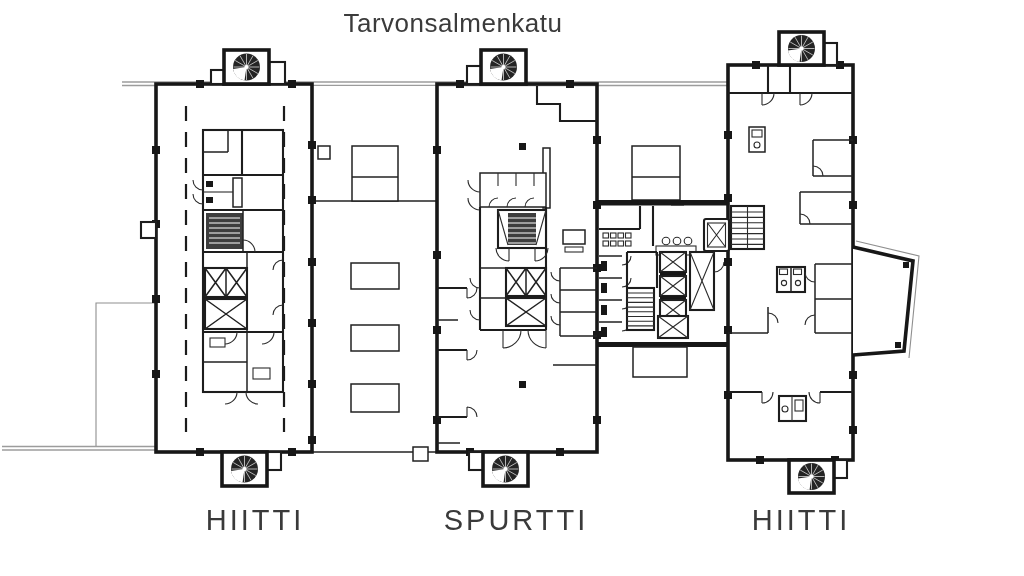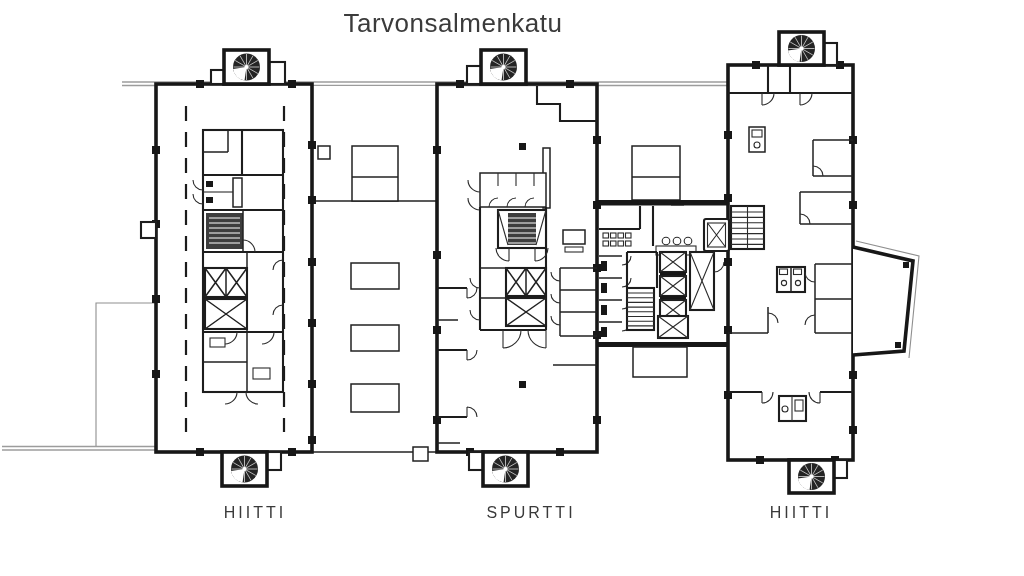--- a/index.html
+++ b/index.html
@@ -2,21 +2,21 @@
 <html><head>
 <meta charset="utf-8">
 <style>
   html,body{margin:0;padding:0;background:#ffffff;}
   .stage{position:relative;width:1024px;height:576px;background:#ffffff;
          font-family:"Liberation Sans",sans-serif;overflow:hidden;text-align:right;}
   .stage svg{position:absolute;left:0;top:0;}
   .street-label{position:absolute;top:8px;left:453px;transform:translateX(-50%);
       font-size:26px;color:#3b3b3b;letter-spacing:.5px;white-space:nowrap;}
   .bldg-label{position:absolute;top:504px;transform:translateX(-50%);
-      font-size:16px;color:#3a3a3a;letter-spacing:3px;white-space:nowrap;}
+      font-size:29px;color:#3a3a3a;letter-spacing:3px;white-space:nowrap;}
   
   .w4{fill:none;stroke:#171717;stroke-width:3.6;}
   .w2{fill:none;stroke:#1d1d1d;stroke-width:2.1;}
   .w15{fill:none;stroke:#222222;stroke-width:1.5;}
   .w1{fill:none;stroke:#2c2c2c;stroke-width:1.1;}
   .gray{fill:none;stroke:#9c9c9c;stroke-width:1.4;}
   .thin{fill:none;stroke:#8f8f8f;stroke-width:1.1;}
   .tick{fill:#171717;stroke:none;}
   .wf{fill:#ffffff;}
   .treads{fill:none;stroke:#ffffff;stroke-width:1;}
@@ -370,15 +370,15 @@
     <g>
       <rect class="w2 wf" x="834" y="460" width="13" height="18" stroke-width="1.8"></rect>
       <rect class="w4 wf" x="789" y="460" width="45" height="33"></rect>
       <use href="#spiral-glyph" transform="translate(811.5,476.5)"></use>
     </g>
   </g>
 </svg>
 
   <div class="street-label">Tarvonsalmenkatu</div>
   <div class="bldg-label" style="left:255px">HIITTI</div>
-  <div class="bldg-label" style="left:531px">SPURTTI</div>
+  <div class="bldg-label" style="left:516px">SPURTTI</div>
   <div class="bldg-label" style="left:801px">HIITTI</div>
 </div>
 
 </body></html>

